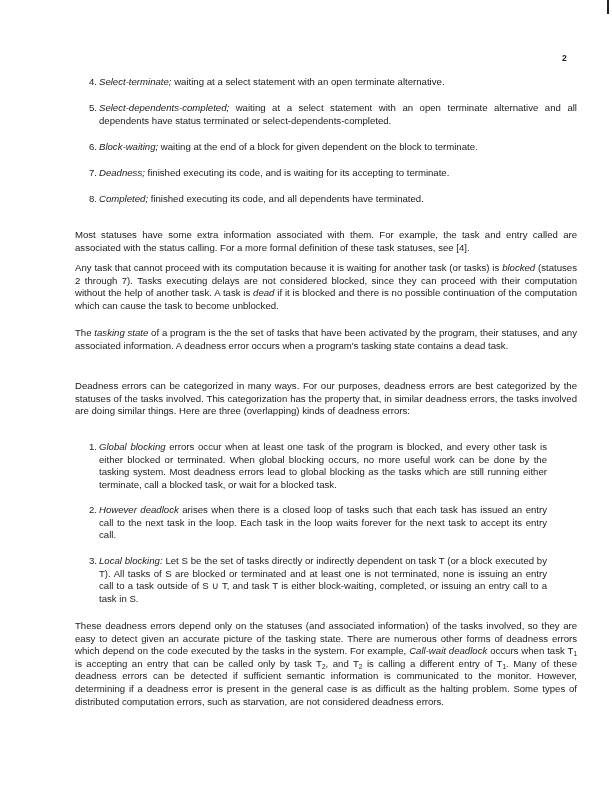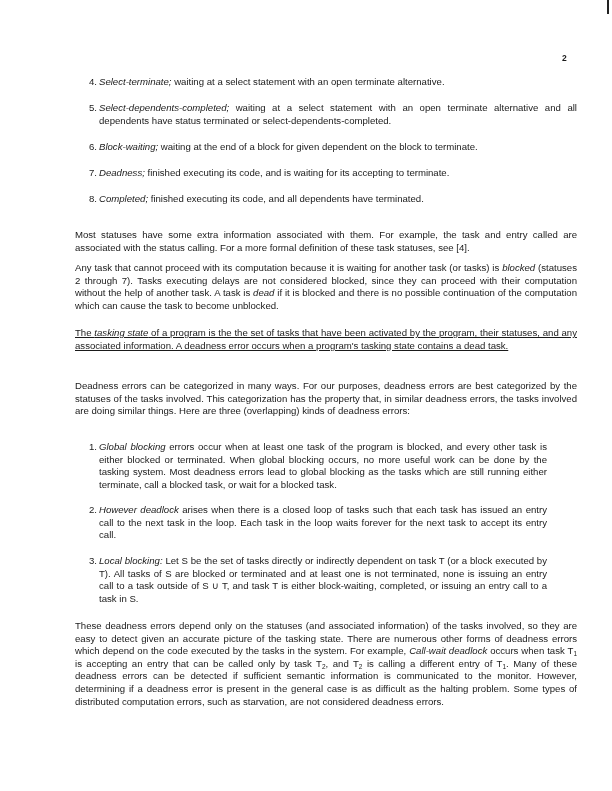--- a/index.html
+++ b/index.html
@@ -41,21 +41,21 @@
   <span class="num">8.</span>
   <div class="body"><i>Completed;</i><span> finished executing its code, and all dependents have terminated.</span></div>
 </div>
 
 <div class="block" style="top:216px;margin-top:13px;">Most statuses have some extra information associated with them.  For example, the task and entry called are associated with the status calling.  For a more formal definition of these task statuses, see [4].</div>
 
 <div class="block" style="top:262px;">
   <span>Any task that cannot proceed with its computation because it is waiting for another task (or tasks) is </span><i>blocked</i><span> (statuses 2 through 7).  Tasks executing delays are not considered blocked, since they can proceed with their computation without the help of another task.  A task is </span><i>dead</i><span> if it is blocked and there is no possible continuation of the computation which can cause the task to become unblocked.</span>
 </div>
 
-<div class="block" style="top:327px;text-decoration:underline;">
+<div class="block" style="top:327px;">
   <span>The </span><i>tasking state</i><span> of a program is the the set of tasks that have been activated by the program, their statuses, and any associated information.  A deadness error occurs when a program's tasking state contains a dead task.</span>
 </div>
 
 <div class="block" style="top:380px;">Deadness errors can be categorized in many ways.  For our purposes, deadness errors are best categorized by the statuses of the tasks involved.  This categorization has the property that, in similar deadness errors, the tasks involved are doing similar things.  Here are three (overlapping) kinds of deadness errors:</div>
 
 <div class="li" style="top:441px; left:89px; width:458px;">
   <span class="num">1.</span>
   <div class="body"><i>Global blocking</i><span> errors occur when at least one task of the program is blocked, and every other task is either blocked or terminated.  When global blocking occurs, no more useful work can be done by the tasking system.  Most deadness errors lead to global blocking as the tasks which are still running either terminate, call a blocked task, or wait for a blocked task.</span></div>
 </div>
 <div class="li" style="top:504px; left:89px; width:458px;">

